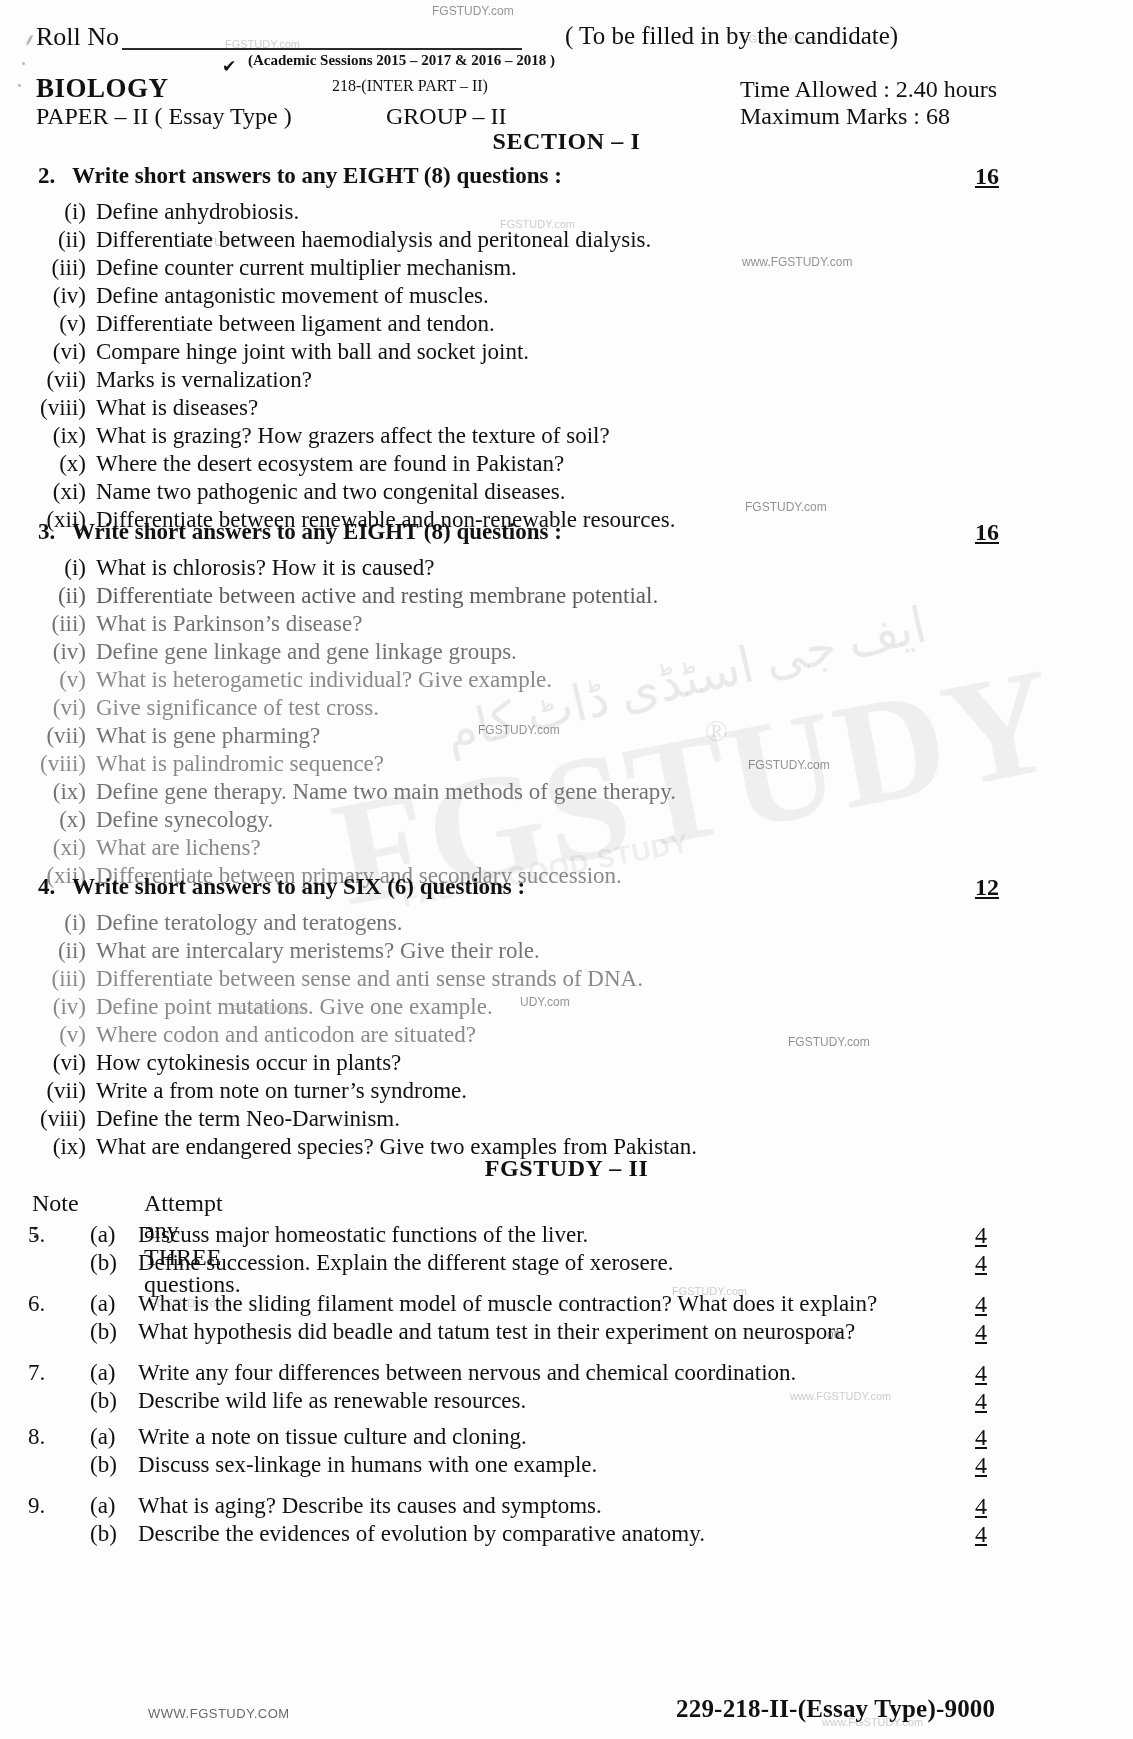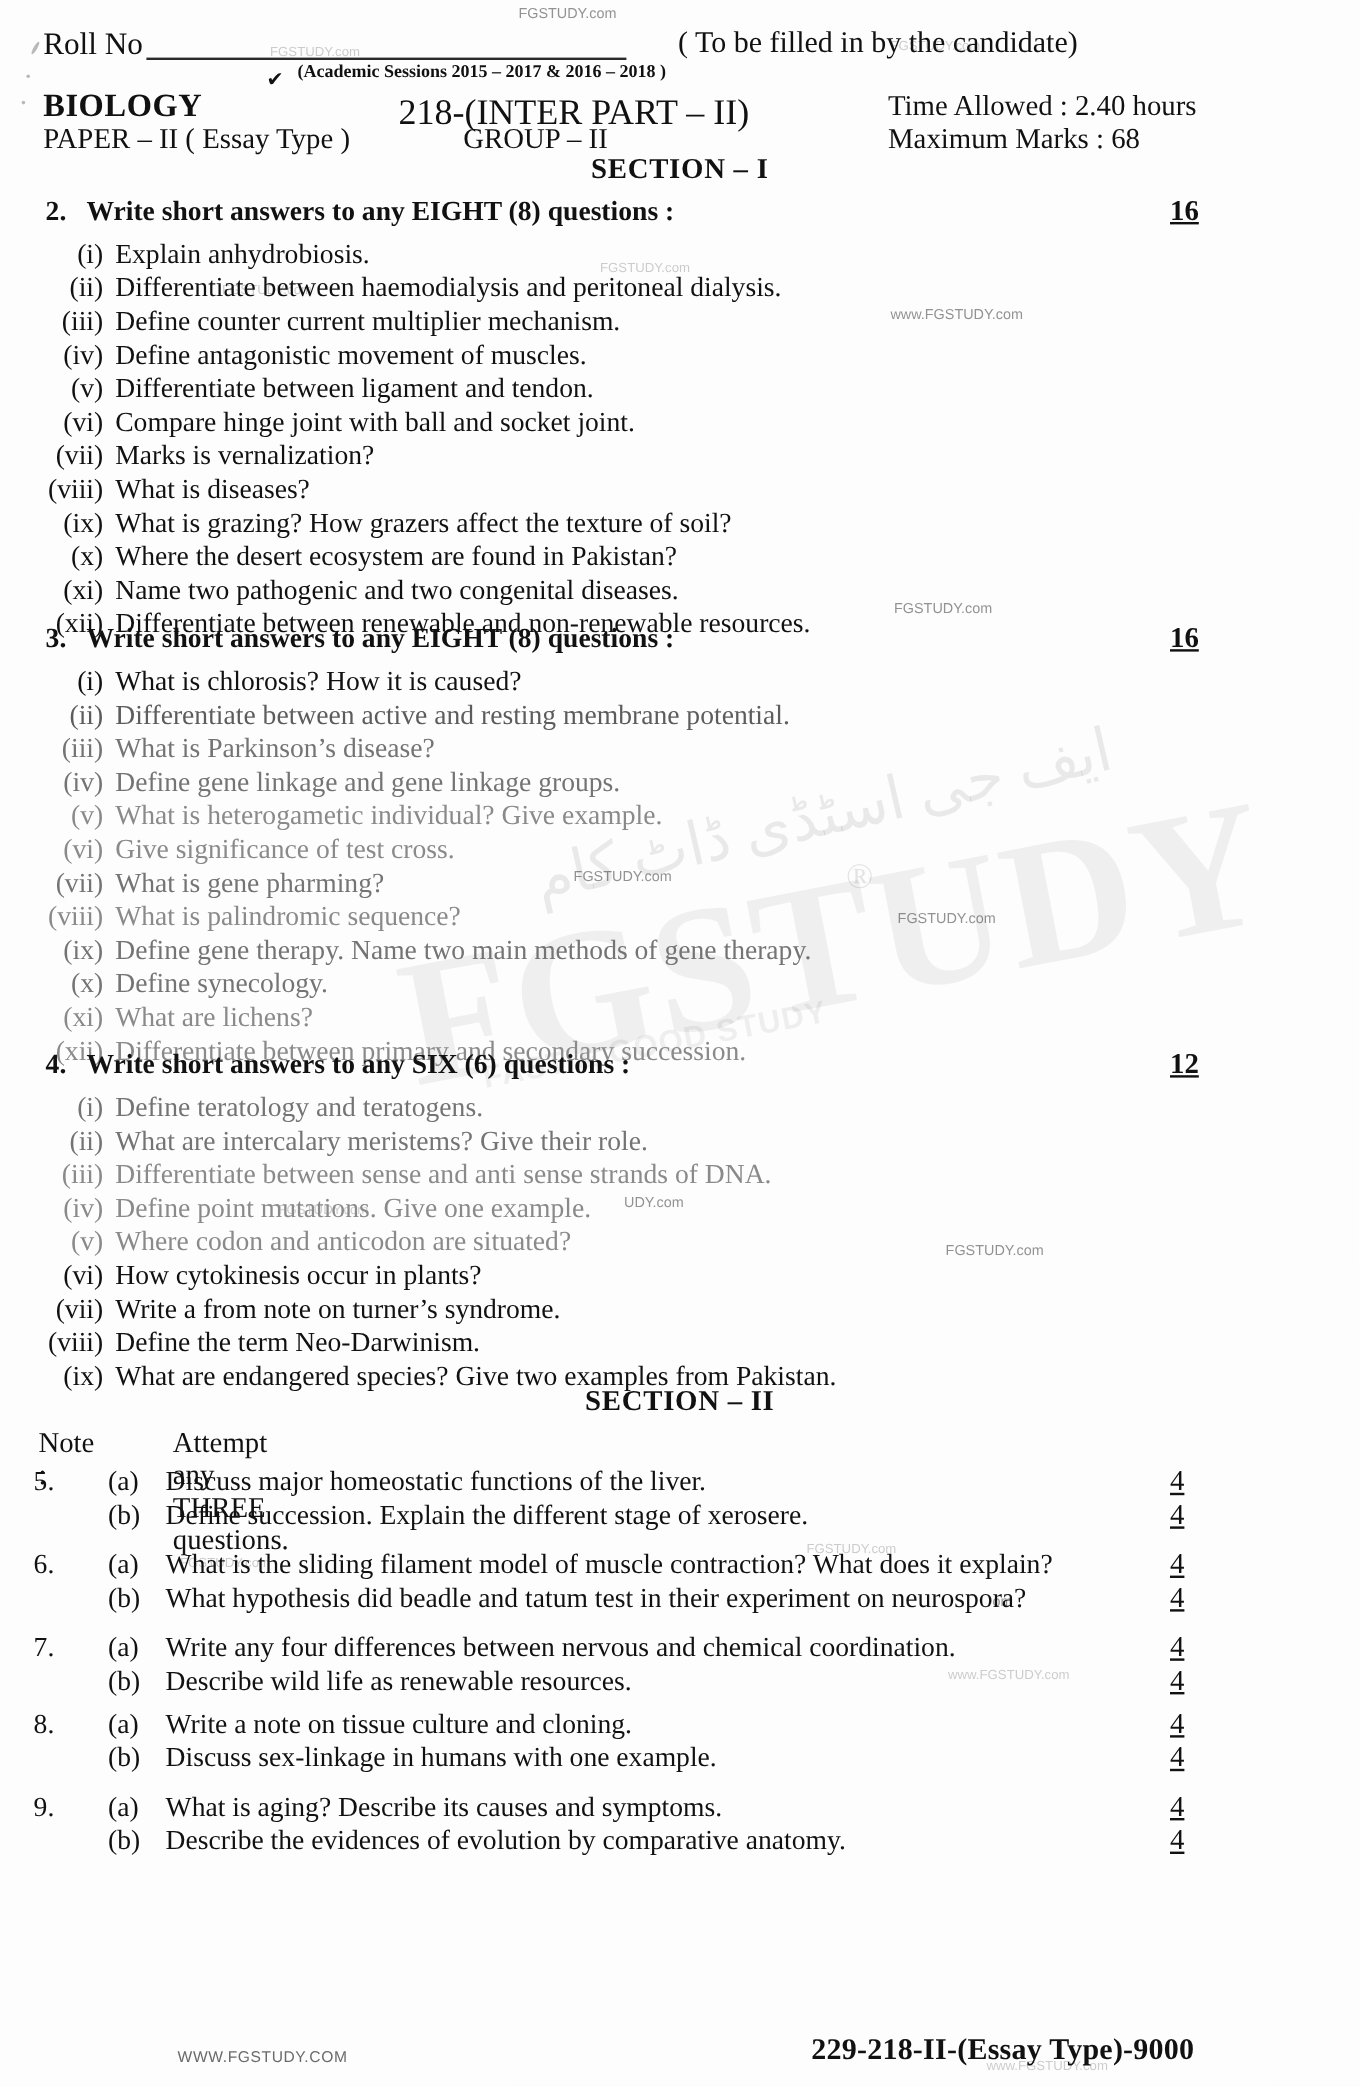--- a/index.html
+++ b/index.html
@@ -91,21 +91,21 @@
     position: absolute;
     left: 122px; top: 48px;
     width: 400px; height: 0;
     border-bottom: 2px solid #2a2a2a;
     z-index: 2;
   }
   .candidate { left: 565px; top: 22px; font-size: 25px; }
   .sessions { left: 248px; top: 52px; font-size: 15px; font-weight: bold; }
   .tick { left: 222px; top: 56px; font-size: 17px; }
   .subject { left: 36px; top: 73px; font-size: 27px; font-weight: bold; letter-spacing: .5px; }
-  .papercode { left: 332px; top: 77px; font-size: 30px; }
+  .papercode { left: 332px; top: 77px; font-size: 16px; }
   .time { left: 740px; top: 76px; font-size: 24px; }
   .paper { left: 36px; top: 103px; font-size: 24px; }
   .group { left: 386px; top: 103px; font-size: 24px; }
   .maxmarks { left: 740px; top: 103px; font-size: 24px; }
 
   .section-head {
     width: 100%;
     text-align: center;
     font-size: 24px;
     font-weight: bold;
@@ -223,21 +223,21 @@
     <div class="abs maxmarks">Maximum Marks  :  68</div>
 
     <div class="section-head" style="position:absolute;left:0;top:128px;">SECTION – I</div>
 
     <div id="section-one-host">
         <div class="qhead" style="position: absolute; left: 72px; top: 163px;">Write short answers to any EIGHT (8) questions :</div>
         <div class="qhead qnum" style="left: 38px; top: 163px;">2.</div>
         <div class="marks" style="top: 163px;">16</div>
         <div class="item" style="left: 0px; top: 199px;">
           <span class="rn">(i)</span>
-          <span class="tx">Explain anhydrobiosis.</span>
+          <span class="tx">Define anhydrobiosis.</span>
         </div>
         <div class="item" style="left: 0px; top: 227px;">
           <span class="rn">(ii)</span>
           <span class="tx">Differentiate between haemodialysis and peritoneal dialysis.</span>
         </div>
         <div class="item" style="left: 0px; top: 255px;">
           <span class="rn">(iii)</span>
           <span class="tx">Define counter current multiplier mechanism.</span>
         </div>
         <div class="item" style="left: 0px; top: 283px;">
@@ -361,21 +361,21 @@
         <div class="item" style="left: 0px; top: 1106px;">
           <span class="rn">(viii)</span>
           <span class="tx">Define the term Neo-Darwinism.</span>
         </div>
         <div class="item" style="left: 0px; top: 1134px;">
           <span class="rn">(ix)</span>
           <span class="tx">What are endangered species?  Give two examples from Pakistan.</span>
         </div>
       </div>
 
-    <div class="section-head" style="position:absolute;left:0;top:1155px;">SECTION – II</div>
+    <div class="section-head" style="position:absolute;left:0;top:1155px;">FGSTUDY – II</div>
 
     <div class="note" style="top:1190px;">
       <span class="lbl">Note  :</span>
       <span class="val">Attempt any THREE questions.</span>
     </div>
 
     <div id="section-two-host">
         <div class="bigq" style="left: 28px; top: 1222px;">
           <span class="num">5.</span>
           <span class="part">(a)</span>

